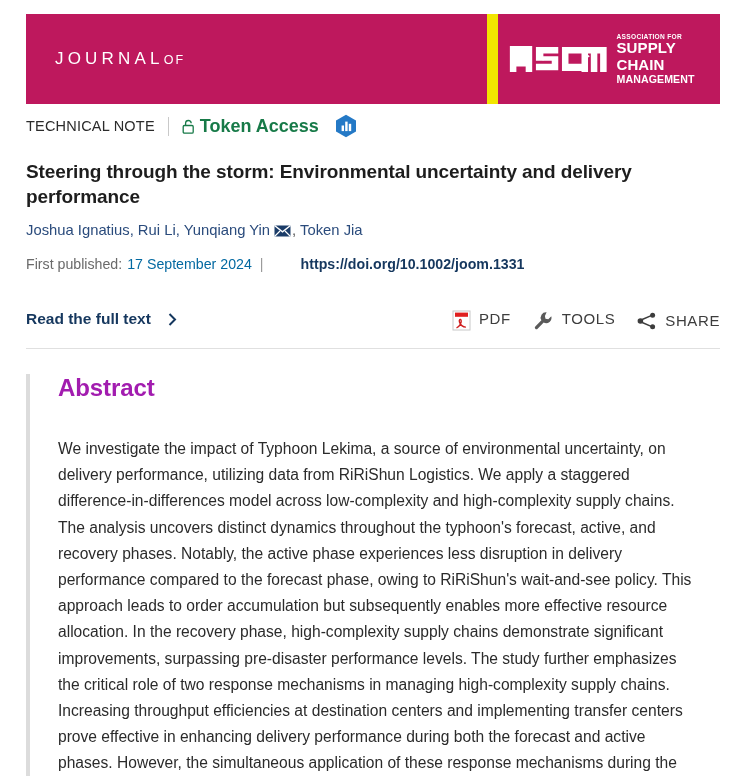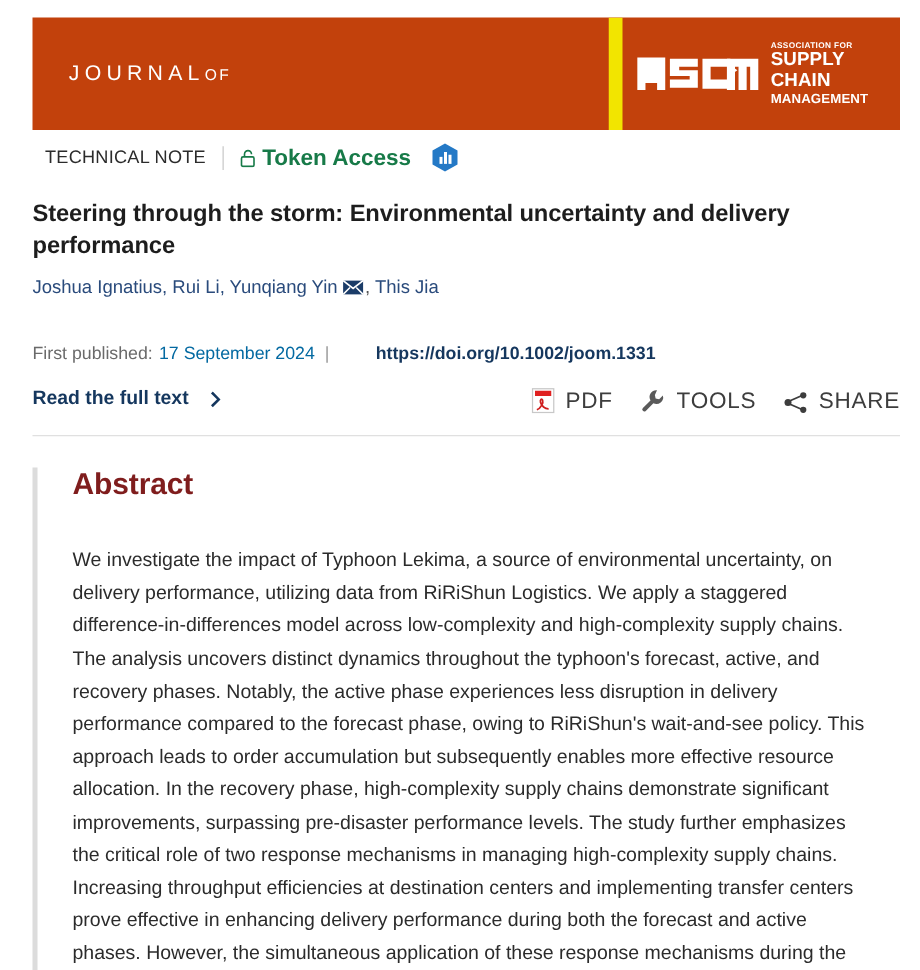--- a/index.html
+++ b/index.html
@@ -21,21 +21,21 @@
     background: #ffffff;
   }
 
   
   .banner {
     position: absolute;
     left: 26px;
     top: 14px;
     width: 694px;
     height: 90px;
-    background: #c2410c;
+    background: #be185d;
     display: flex;
     align-items: center;
     overflow: hidden;
   }
   .banner-left {
     width: 461px;
     padding-left: 29px;
     box-sizing: border-box;
     color: #ffffff;
   }
@@ -80,21 +80,21 @@
     line-height: 1.12;
     font-weight: bold;
   }
   .ascm-text .l1 { font-size: 6.6px; letter-spacing: 0.3px; }
   .ascm-text .l2 { font-size: 15px; letter-spacing: 0.1px; }
   .ascm-text .l3 { font-size: 10.6px; letter-spacing: 0.1px; }
 
   
   .meta-row {
     position: absolute;
-    left: 36px;
+    left: 26px;
     top: 114px;
     display: flex;
     align-items: center;
     height: 24px;
   }
   .meta-type {
     font-size: 14.5px;
     color: #2b2b2b;
     letter-spacing: 0.2px;
   }
@@ -153,21 +153,20 @@
   
   .pubinfo {
     position: absolute;
     left: 26px;
     top: 256px;
     font-size: 14.2px;
     color: #5b5b5b;
     display: flex;
     align-items: center;
     gap: 0;
-    margin-top: 19px;
   }
   .pubinfo .label { color: #6a6a6a; }
   .pubinfo .date { color: #0369a1; margin-left: 5px; }
   .pubinfo .bar { color: #9a9a9a; margin: 0 8px; }
   .pubinfo .doi {
     color: #15375e;
     font-weight: bold;
     text-decoration: none;
     padding-left: 29px;
   }
@@ -196,44 +195,44 @@
   .tools-row {
     position: absolute;
     right: 16px;
     top: 310px;
     display: flex;
     align-items: center;
     gap: 22px;
   }
   .tool-btn {
     display: flex;
-    align-items: flex-end;
+    align-items: flex-start;
     gap: 8px;
-    font-size: 18px;
+    font-size: 15px;
     color: #3d3d3d;
     letter-spacing: 0.6px;
     text-decoration: none;
     cursor: pointer;
   }
 
   
   .abstract-wrap {
     position: absolute;
     left: 26px;
     top: 366px;
     width: 694px;
   }
   .abstract-inner {
     border-left: 4px solid #dcdcdc;
     padding-left: 28px;
   }
   .abstract-heading {
     font-size: 24px;
     font-weight: bold;
-    color: #7f1d1d;
+    color: #a21caf;
     margin: 8px 0 0 0;
     letter-spacing: -0.1px;
   }
   .abstract-text {
     margin: 34px 0 0 0;
     font-size: 15.6px;
     line-height: 1.68;
     color: #2b2b2b;
     width: 640px;
   }
@@ -291,21 +290,21 @@
     </svg>
   </div>
 
   <h1 class="title">Steering through the storm: Environmental uncertainty and delivery performance</h1>
 
   <div class="authors">
     <span class="author-link">Joshua Ignatius, Rui Li, Yunqiang Yin</span><svg class="mail-icon" width="17" height="12" viewBox="0 0 17 12">
       <rect x="0.5" y="0.5" width="16" height="11" fill="#1b3c68"></rect>
       <path d="M0.5 0.5 L8.5 6.8 L16.5 0.5" fill="none" stroke="#ffffff" stroke-width="1.4"></path>
       <path d="M0.5 11.5 L6 6 M16.5 11.5 L11 6" fill="none" stroke="#ffffff" stroke-width="1.2"></path>
-    </svg><span class="sep">, </span><span class="author-link">This Jia</span>
+    </svg><span class="sep">, </span><span class="author-link">Token Jia</span>
   </div>
 
   <div class="pubinfo">
     <span class="label">First published:</span>
     <span class="date">17 September 2024</span>
     <span class="bar">|</span>
     <a class="doi" href="#">https://doi.org/10.1002/joom.1331</a>
   </div>
 
   <a class="read-full" href="#">

